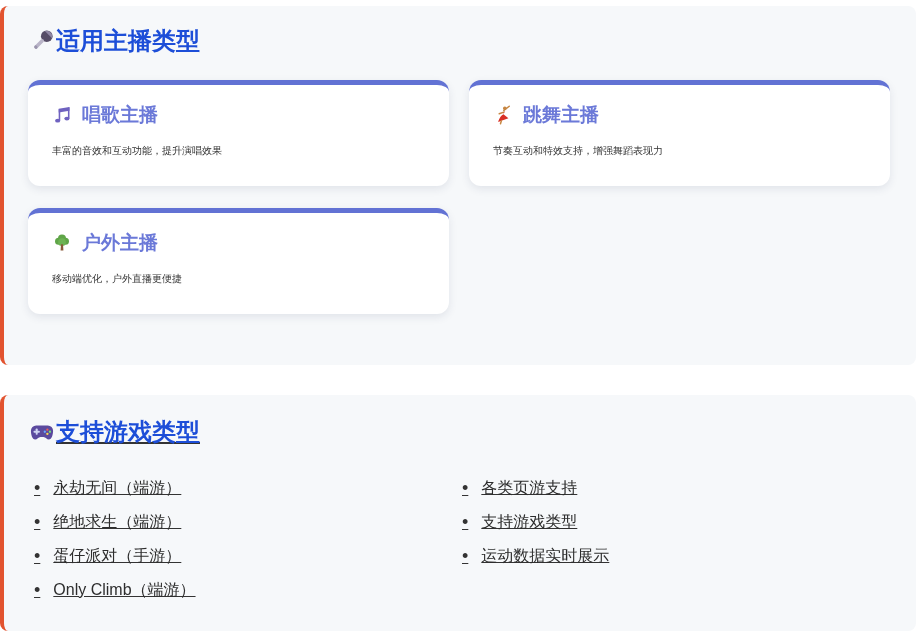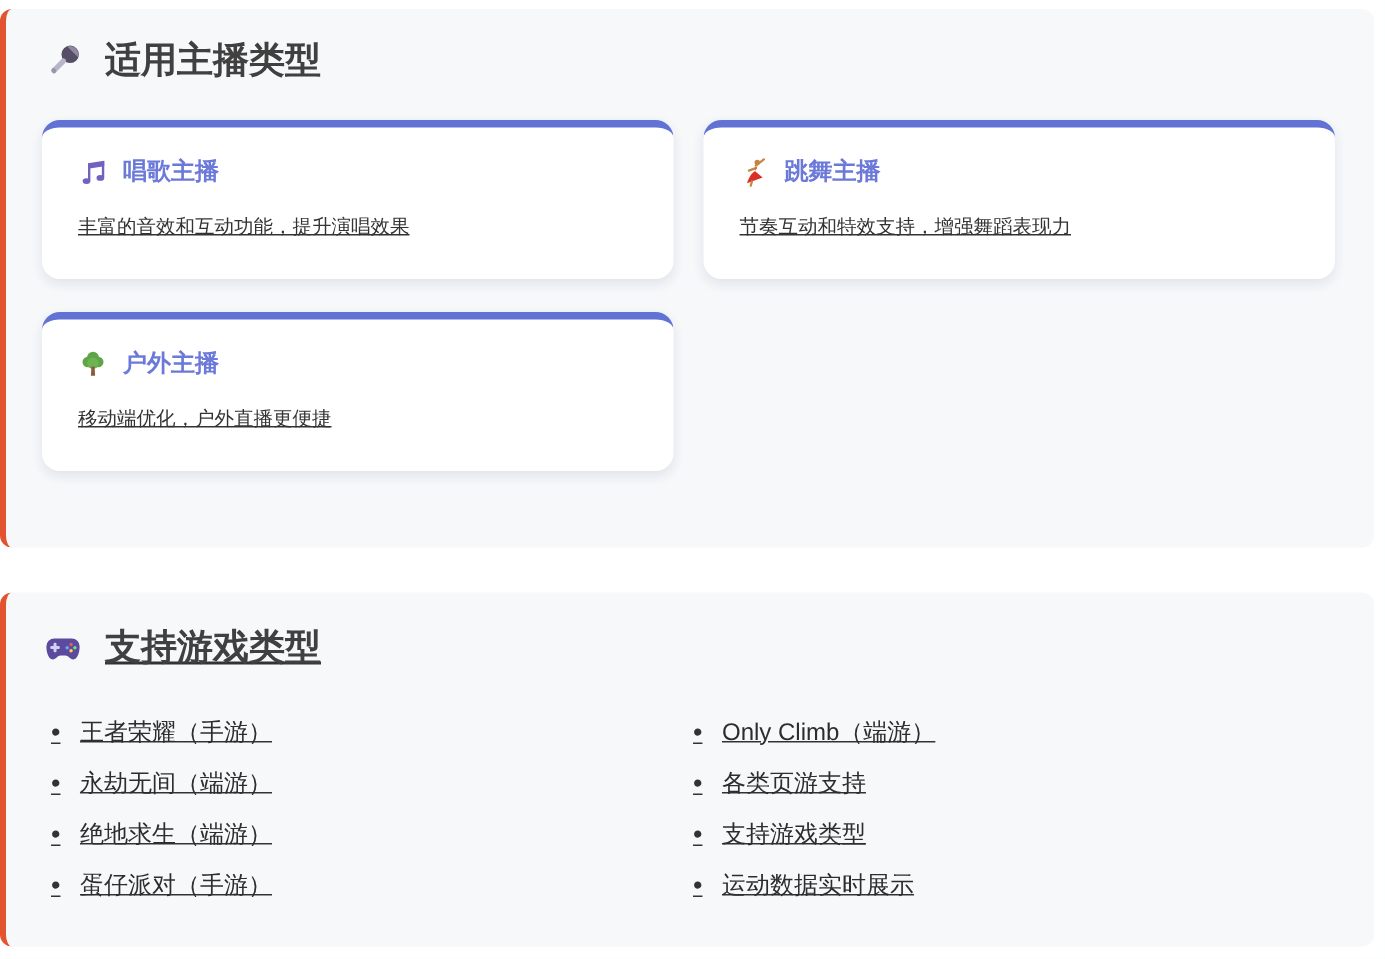--- a/index.html
+++ b/index.html
@@ -20,23 +20,23 @@
     height:359px;
     padding:20px 26px 0 24px;
   }
   .section-games{
     margin-top:30px;
     height:236px;
     padding:22px 26px 0 24px;
     text-decoration:underline;
   }
   .section-title{
-    display:flex;align-items:center;gap:14px;
+    display:flex;align-items:center;
     margin:0 0 24px 0;
-    font-size:24px;font-weight:bold;color:#404040;
+    font-size:24px;font-weight:bold;color:#1d4ed8;
     line-height:30px;
   }
   .section-title .icon{display:inline-flex;width:28px;height:28px;}
   .section-title .icon svg{width:28px;height:28px;}
 
   .cards{
     display:grid;
     grid-template-columns:1fr 1fr;
     column-gap:20px;row-gap:22px;
   }
@@ -45,28 +45,28 @@
     border-top:5px solid #6272d4;
     border-radius:12px;
     box-sizing:border-box;
     height:106px;
     padding:19px 24px 0 24px;
     box-shadow:0 3px 8px rgba(40,50,90,0.10);
   }
   .card-title{
     display:flex;align-items:center;gap:10px;
     margin:0;
-    font-size:16px;font-weight:bold;color:#6b79d8;
+    font-size:19px;font-weight:bold;color:#6b79d8;
     line-height:22px;
   }
   .card-title .icon{display:inline-flex;width:20px;height:20px;}
   .card-title .icon svg{width:20px;height:20px;}
   .card-desc{
     margin:15px 0 0 0;
-    font-size:13px;color:#333333;line-height:20px;text-decoration:underline;
+    font-size:10px;color:#333333;line-height:20px;
   }
 
   .games-list{
     list-style:none;margin:0;padding:0 0 0 6px;
     display:grid;
     grid-template-columns:1fr 1fr;
     grid-template-rows:repeat(4,34px);
     grid-auto-flow:column;
     align-items:center;
   }
@@ -163,21 +163,20 @@
         <circle cx="16.6" cy="10" r="1" fill="#e85c5c"></circle>
         <circle cx="18.8" cy="11.8" r="1" fill="#6ee07a"></circle>
         <circle cx="16.6" cy="13.6" r="1" fill="#ffd34d"></circle>
         <circle cx="14.4" cy="11.8" r="1" fill="#6aa8ff"></circle>
       </svg>
     </span>
     <span>支持游戏类型</span>
   </h2>
 
   <ul class="games-list">
-    <li>王者荣耀（手游）</li>
     <li>永劫无间（端游）</li>
     <li>绝地求生（端游）</li>
     <li>蛋仔派对（手游）</li>
     <li>Only Climb（端游）</li>
     <li>各类页游支持</li>
     <li>支持游戏类型</li>
     <li>运动数据实时展示</li>
   </ul>
 </div>
 

